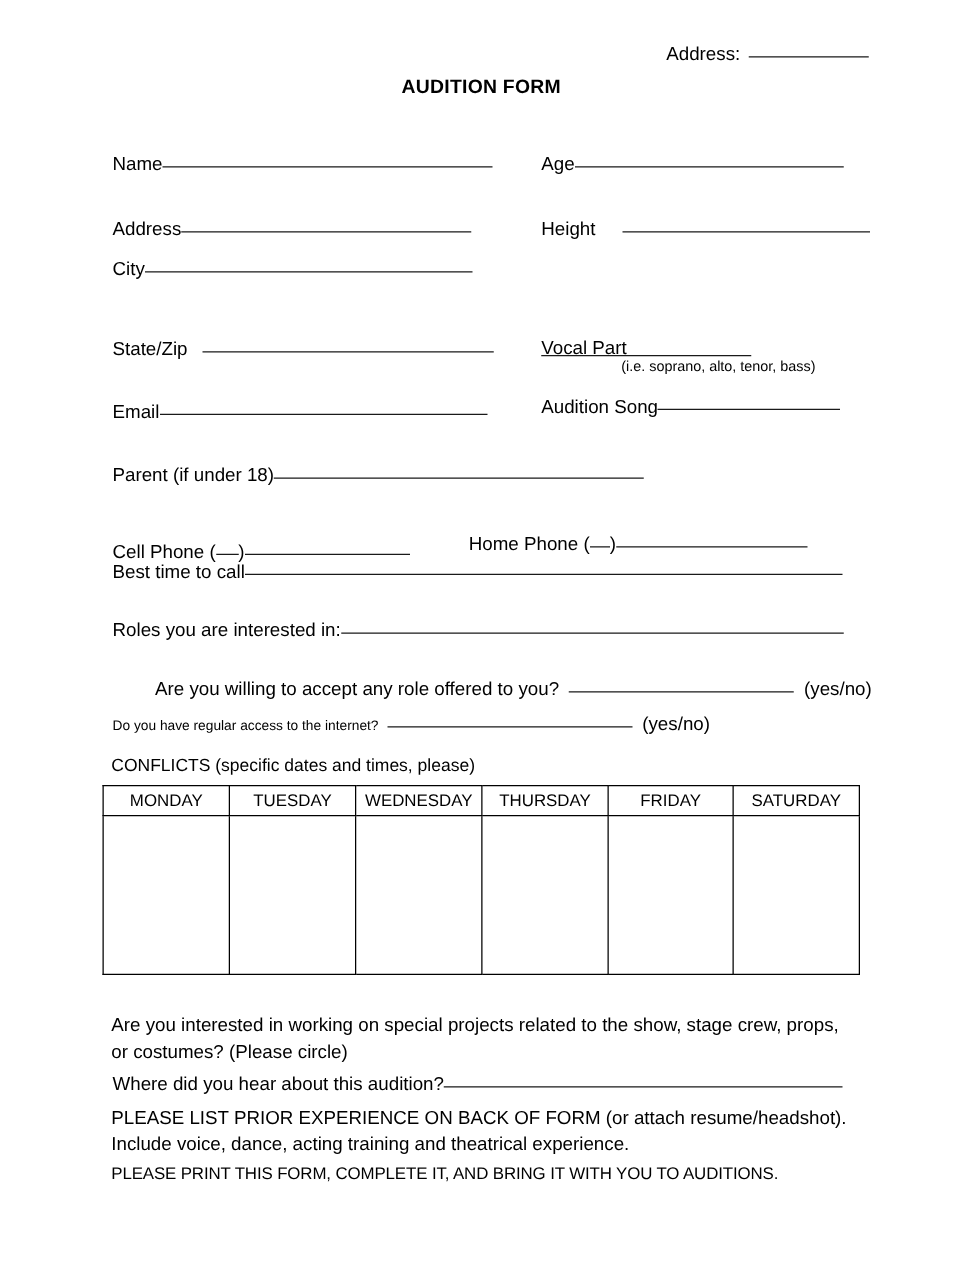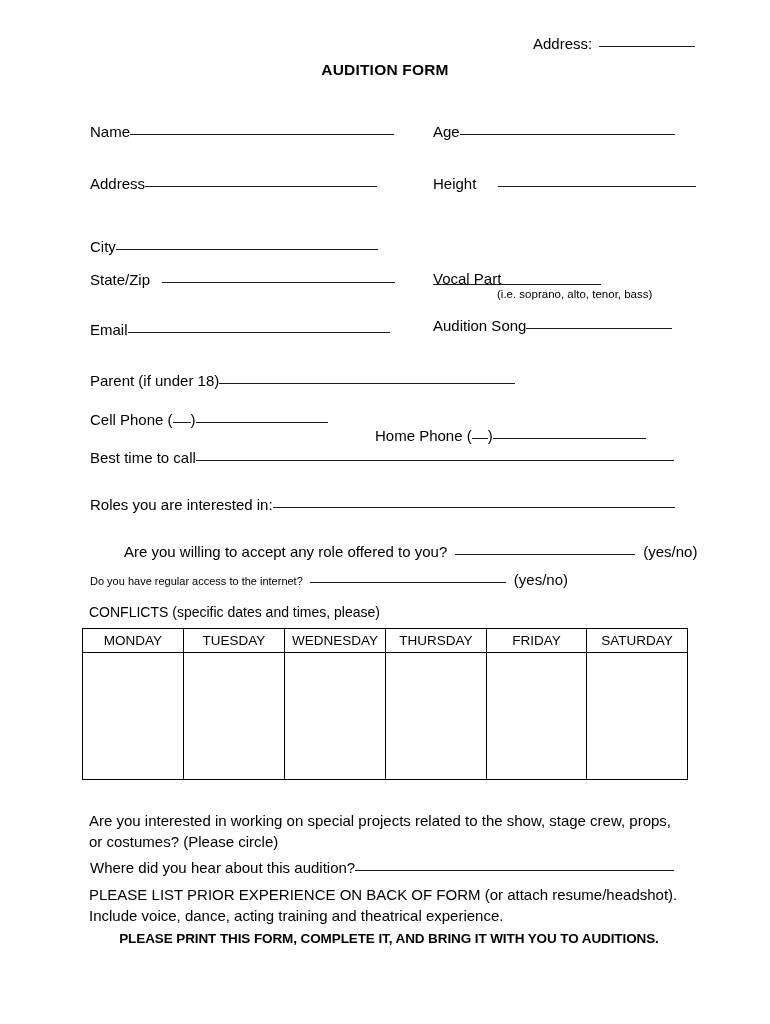--- a/index.html
+++ b/index.html
@@ -33,22 +33,21 @@
   }
   .lbl-sm {
     font-size: 11px;
     line-height: 1;
   }
   .lbl-xs {
     font-size: 11.5px;
     line-height: 1;
   }
   .bold {
-    font-weight: bold;
-    text-align: center;
+    font-weight: normal;
   }
   
   .rule {
     display: inline-block;
     border-bottom: 1.3px solid #1a1a1a;
     height: 0;
     position: relative;
     top: -2px;
   }
   .rule-thin {
@@ -128,21 +127,21 @@
   <div class="row col-left" style="top:124px;">
     <span class="lbl">Name</span>
     <span class="rule" style="width:264px;"></span>
   </div>
 
   <div class="row col-left" style="top:176px;">
     <span class="lbl">Address</span>
     <span class="rule rule-thin" style="width:232px;"></span>
   </div>
 
-  <div class="row col-left" style="top:239px;">
+  <div class="row col-left" style="top:208px;">
     <span class="lbl">City</span>
     <span class="rule" style="width:262px;"></span>
   </div>
 
   <div class="row col-left" style="top:272px;gap:12px;">
     <span class="lbl">State/Zip</span>
     <span class="rule rule-thin" style="width:233px;"></span>
   </div>
 
   <div class="row col-left" style="top:322px;">
@@ -173,21 +172,21 @@
   <div class="row col-right" style="top:318px;">
     <span class="lbl">Audition Song</span>
     <span class="rule" style="width:146px;"></span>
   </div>
 
   <div class="row col-left" style="top:373px;">
     <span class="lbl">Parent (if under 18)</span>
     <span class="rule" style="width:296px;"></span>
   </div>
 
-  <div class="row col-left" style="top:412px;">
+  <div class="row col-left" style="top:434px;">
     <span class="lbl">Cell Phone (</span>
     <span class="rule" style="width:18px;"></span>
     <span class="lbl">)</span>
     <span class="rule" style="width:132px;"></span>
   </div>
 
   <div class="row" style="top:428px; left:375px;">
     <span class="lbl">Home Phone (</span>
     <span class="rule" style="width:16px;"></span>
     <span class="lbl">)</span>

